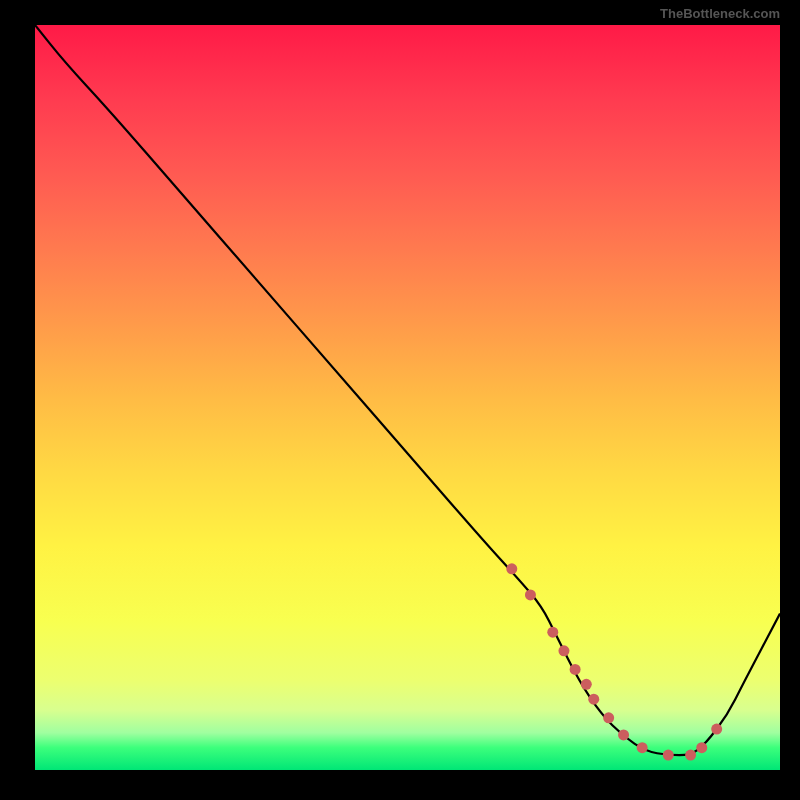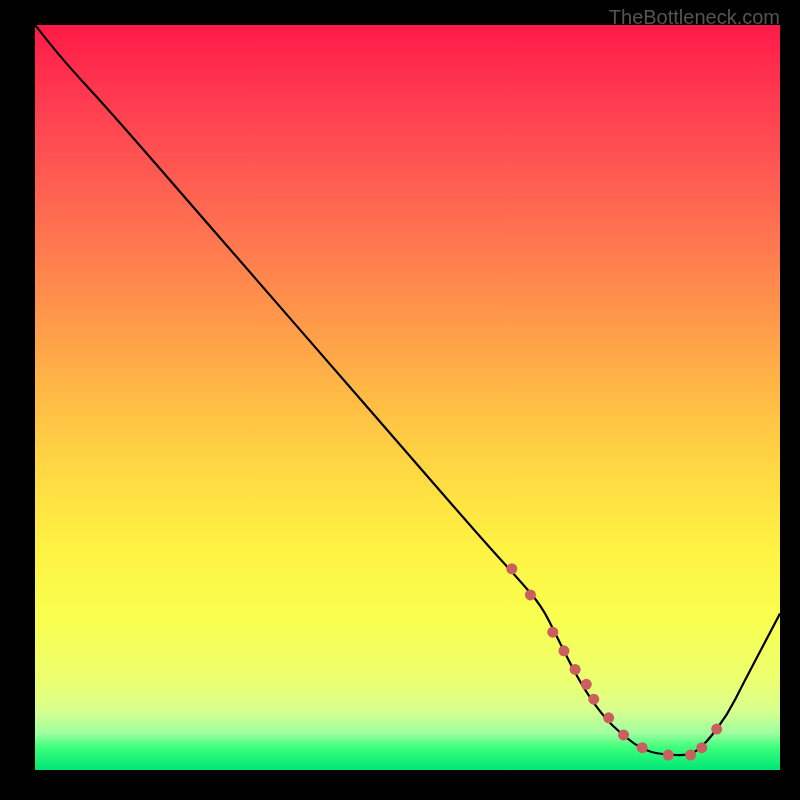--- a/index.html
+++ b/index.html
@@ -25,22 +25,22 @@
     #d8ff8f 92%,
     #a0ffa0 95%,
     #3cff7c 97%,
     #00e676 100%);
 }
 .attribution {
   position: absolute;
   top: 6px;
   right: 20px;
   color: #555;
-  font-size: 20px;
-  font-weight: 400;
+  font-size: 13px;
+  font-weight: 700;
 }
 svg.curve-layer {
   position: absolute;
   left: 0; top: 0;
   width: 100%; height: 100%;
   pointer-events: none;
 }
 </style>
 </head>
 <body>

